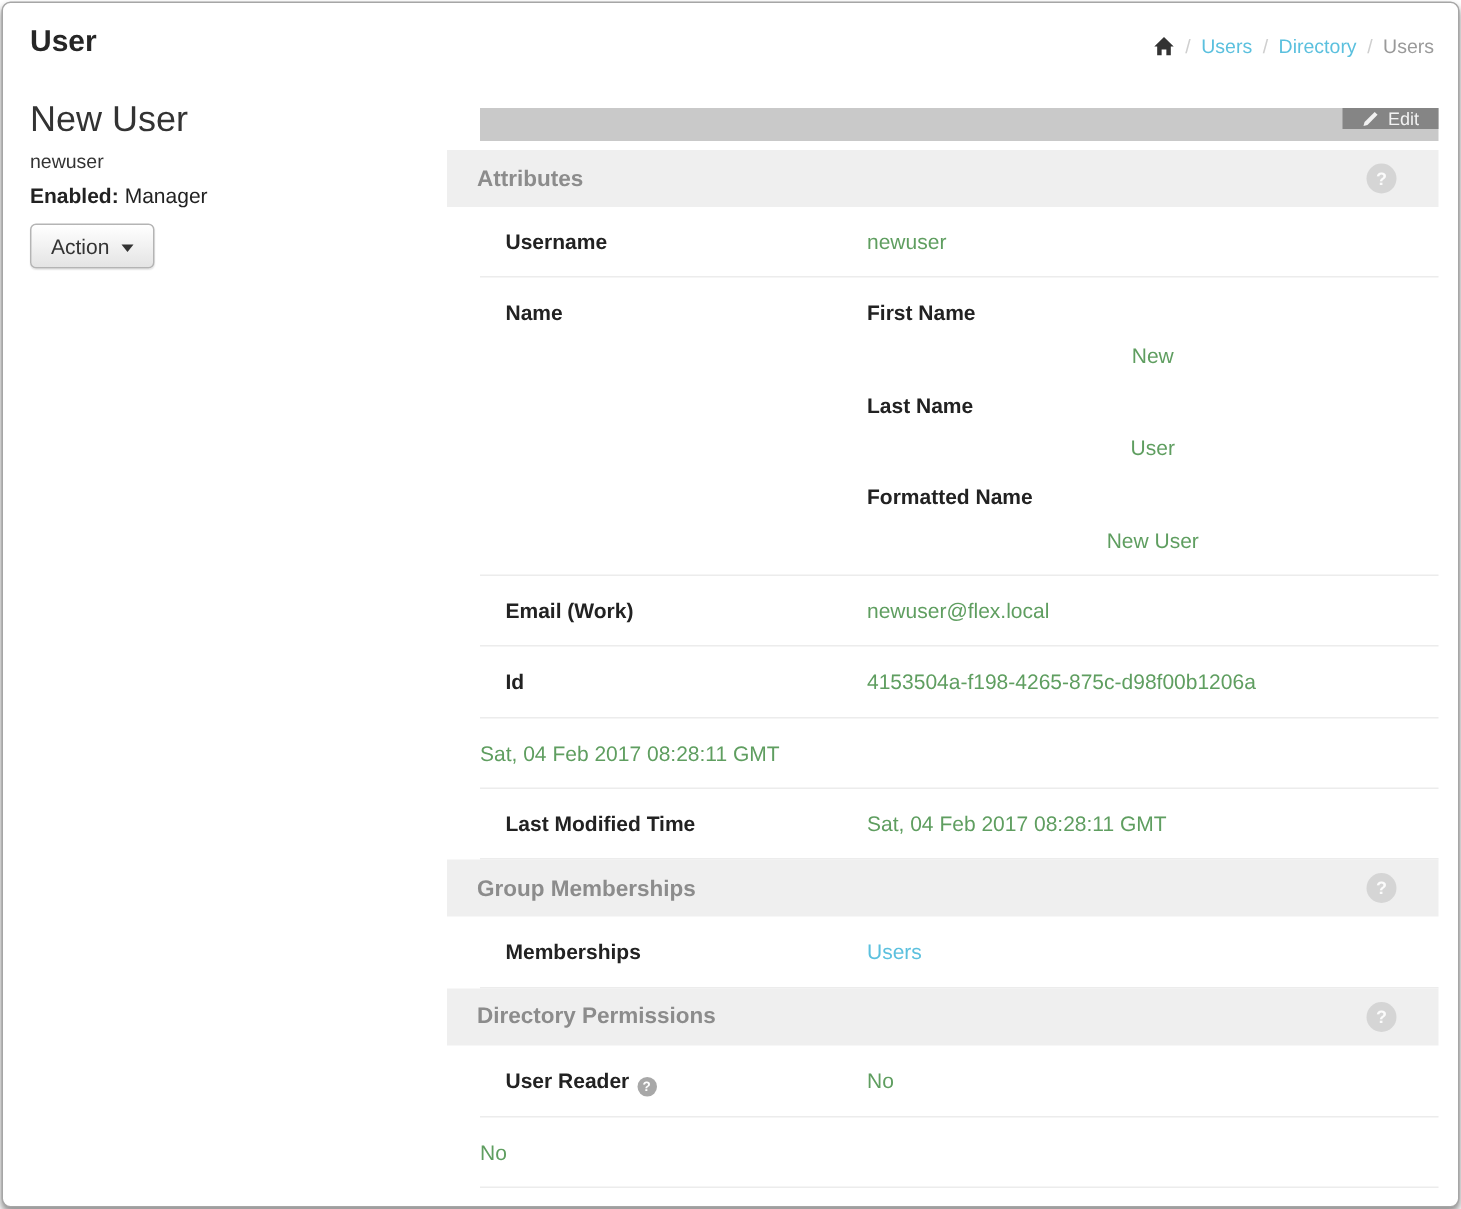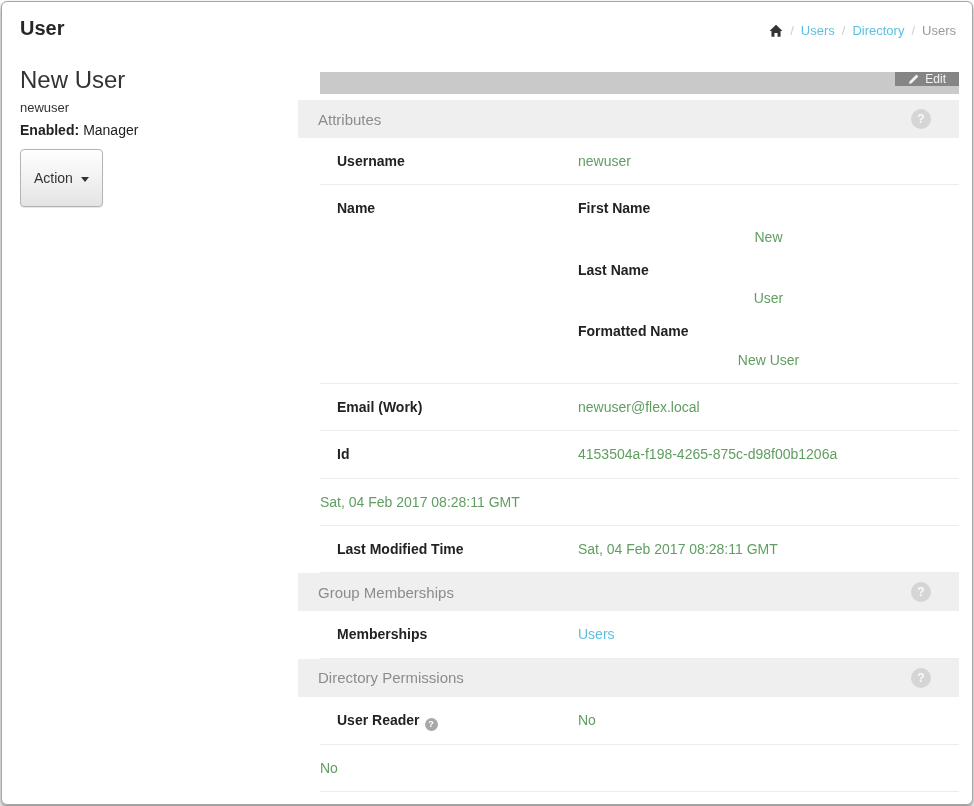--- a/index.html
+++ b/index.html
@@ -34,21 +34,21 @@
   .sep { color: #cfcfcf; }
 
   
   .sidebar { position: absolute; left: 18px; top: 64px; width: 255px; }
   .user-name { font-size: 24px; font-weight: normal; color: #333; margin-bottom: 6px; }
   .user-username { font-size: 13px; color: #333; margin-bottom: 7px; }
   .user-status { font-size: 14px; color: #222; margin-bottom: 11px; }
   .status-label { font-weight: bold; margin-right: 4px; }
   .action-button {
     display: inline-flex; align-items: center; gap: 8px;
-    padding: 20px 13px; font-size: 14px; color: #333;
+    padding: 6px 13px; font-size: 14px; color: #333;
     font-family: "Liberation Sans", sans-serif;
     background: linear-gradient(#ffffff, #e4e4e4);
     border: 1px solid #b4b4b4; border-radius: 4px;
     box-shadow: 0 1px 1px rgba(0,0,0,0.1);
     cursor: pointer;
   }
   .caret {
     width: 0; height: 0; margin-top: 2px;
     border-left: 4px solid transparent; border-right: 4px solid transparent;
     border-top: 5px solid #333;
@@ -67,21 +67,21 @@
     padding: 0 13px; border: none; cursor: pointer;
     background: #858585; color: #f2f2f2; font-size: 12px;
     font-family: "Liberation Sans", sans-serif;
   }
 
   .section-header {
     height: 38px; background: #efefef;
     display: flex; align-items: center; justify-content: space-between;
     padding: 0 28px 0 20px;
   }
-  .section-title { font-size: 15px; font-weight: normal; color: #8c8c8c; }
+  .section-title { font-size: 15px; font-weight: bold; color: #8c8c8c; }
   .help-circle {
     width: 20px; height: 20px; border-radius: 50%;
     background: #d5d5d5; color: #fbfbfb;
     font-size: 12px; font-weight: bold;
     display: flex; align-items: center; justify-content: center;
     cursor: pointer; flex: 0 0 auto;
   }
 
   .rows { margin-left: 22px; }
   .row {

